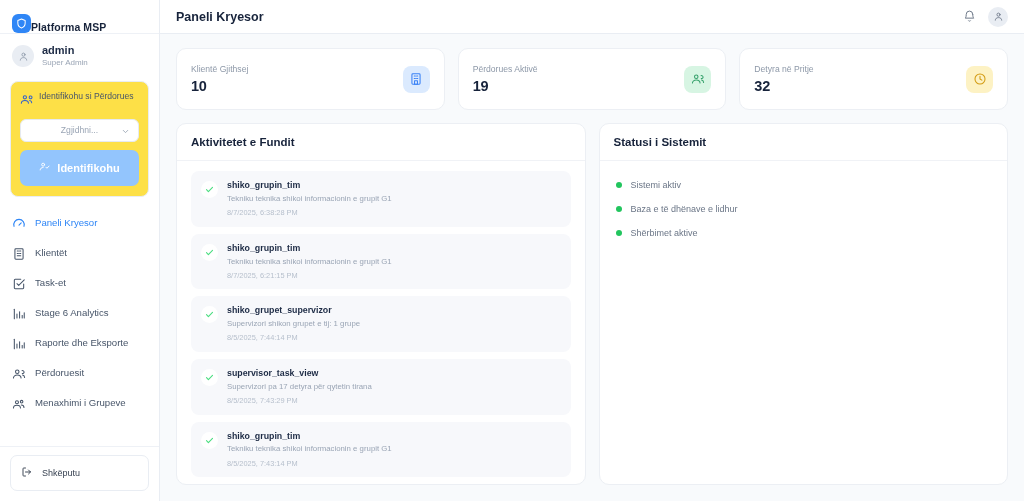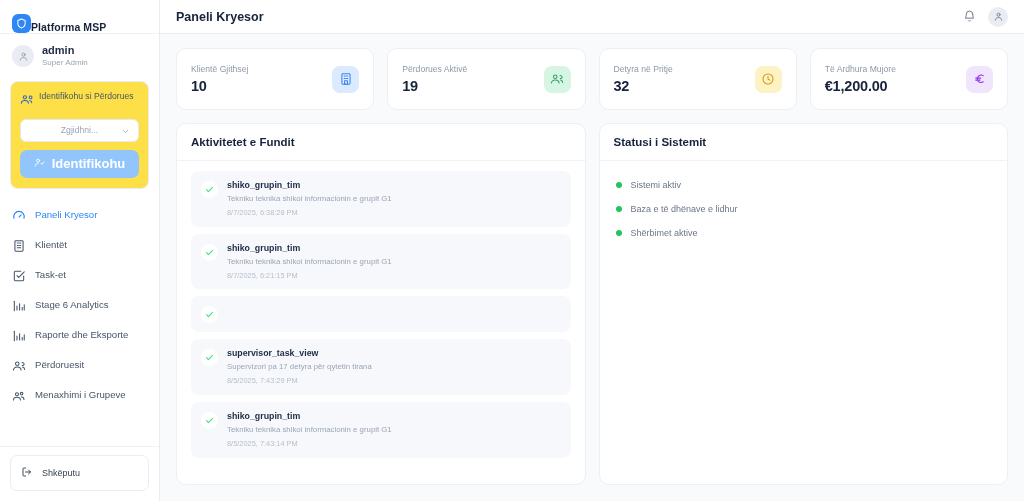--- a/index.html
+++ b/index.html
@@ -48,23 +48,23 @@
   }
   .imp-head { display: flex; gap: 6px; align-items: flex-start; }
   .imp-title { font-size: 8.6px; color: #475569; line-height: 1.35; }
   .imp-select {
     margin-top: 9px; height: 23px; border: 1px solid #e6eaf0; border-radius: 6px;
     background: #fff; display: flex; align-items: center; justify-content: center;
     position: relative; font-size: 8.6px; color: #9aa5b5;
   }
   .imp-select .chev { position: absolute; right: 8px; top: 7px; }
   .imp-btn {
-    margin-top: 8px; height: 28px; border-radius: 7px; background: #93c5fd;
+    margin-top: 8px; height: 36px; border-radius: 7px; background: #93c5fd;
     display: flex; align-items: center; justify-content: center; gap: 7px;
-    color: #ffffff; font-size: 13px; font-weight: 600; border: none; width: 100%;
+    color: #ffffff; font-size: 11px; font-weight: 600; border: none; width: 100%;
     cursor: pointer;
   }
 
   .nav-wrap { flex: 1 1 auto; overflow-y: auto; padding: 12px 0 6px 0; position: relative; }
   .nav-wrap::-webkit-scrollbar { width: 5px; }
   .nav-wrap::-webkit-scrollbar-track { background: #f4f6f9; }
   .nav-wrap::-webkit-scrollbar-thumb { background: #dfe4ea; border-radius: 3px; }
   .nav-item {
     display: flex; align-items: center; gap: 9px;
     padding: 8px 12px; font-size: 9.6px; color: #475569; cursor: pointer;
@@ -345,33 +345,20 @@
             <div class="stat-value">32</div>
           </div>
           <span class="stat-icon" style="background:#fdf2c4;">
             <svg width="14" height="14" viewBox="0 0 24 24" fill="none" stroke="#d39b12" stroke-width="1.8" stroke-linecap="round" stroke-linejoin="round">
                 <circle cx="12" cy="12" r="8.6"></circle>
                 <path d="M12 7.2V12l3.2 2"></path>
               </svg>
           </span>
         </div>
 
-        <div class="stat-card">
-          <div>
-            <div class="stat-label">Të Ardhura Mujore</div>
-            <div class="stat-value">€1,200.00</div>
-          </div>
-          <span class="stat-icon" style="background:#f1e4fd;">
-            <svg width="14" height="14" viewBox="0 0 24 24" fill="none" stroke="#9333ea" stroke-width="2" stroke-linecap="round" stroke-linejoin="round">
-                <path d="M17.5 6.2A6.4 6.4 0 0 0 8 9.5c-.9 2.2-.6 4.3.6 5.9a6.4 6.4 0 0 0 8.9 1.4"></path>
-                <path d="M4.8 10.4h8.4"></path>
-                <path d="M4.8 13.9h7.4"></path>
-              </svg>
-          </span>
-        </div>
 
       </div>
 
       <div class="panels">
 
         <div class="panel">
           <div class="panel-head">
             <div class="panel-title">Aktivitetet e Fundit</div>
           </div>
           <div class="panel-body">
@@ -401,20 +388,25 @@
                 <div class="act-time">8/7/2025, 6:21:15 PM</div>
               </div>
             </div>
 
             <div class="activity-item">
               <span class="act-check">
                 <svg width="9" height="9" viewBox="0 0 24 24" fill="none" stroke="#4ade80" stroke-width="3" stroke-linecap="round" stroke-linejoin="round">
                     <path d="M4 12.5l5 5L20 6.5"></path>
                   </svg>
               </span>
+              <div>
+                <div class="act-action">shiko_grupet_supervizor</div>
+                <div class="act-desc">Supervizori shikon grupet e tij: 1 grupe</div>
+                <div class="act-time">8/5/2025, 7:44:14 PM</div>
+              </div>
             </div>
 
             <div class="activity-item">
               <span class="act-check">
                 <svg width="9" height="9" viewBox="0 0 24 24" fill="none" stroke="#4ade80" stroke-width="3" stroke-linecap="round" stroke-linejoin="round">
                     <path d="M4 12.5l5 5L20 6.5"></path>
                   </svg>
               </span>
               <div>
                 <div class="act-action">supervisor_task_view</div>

